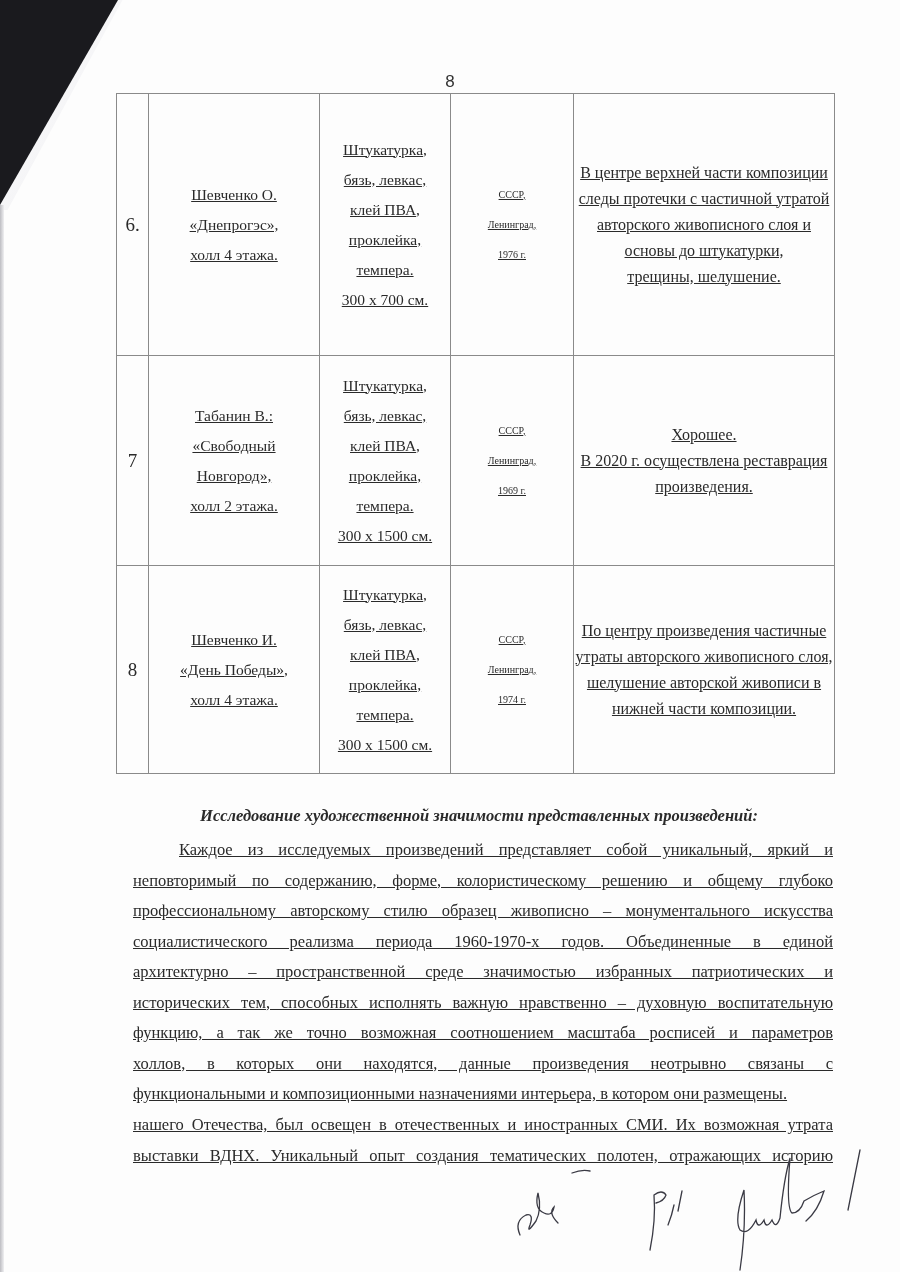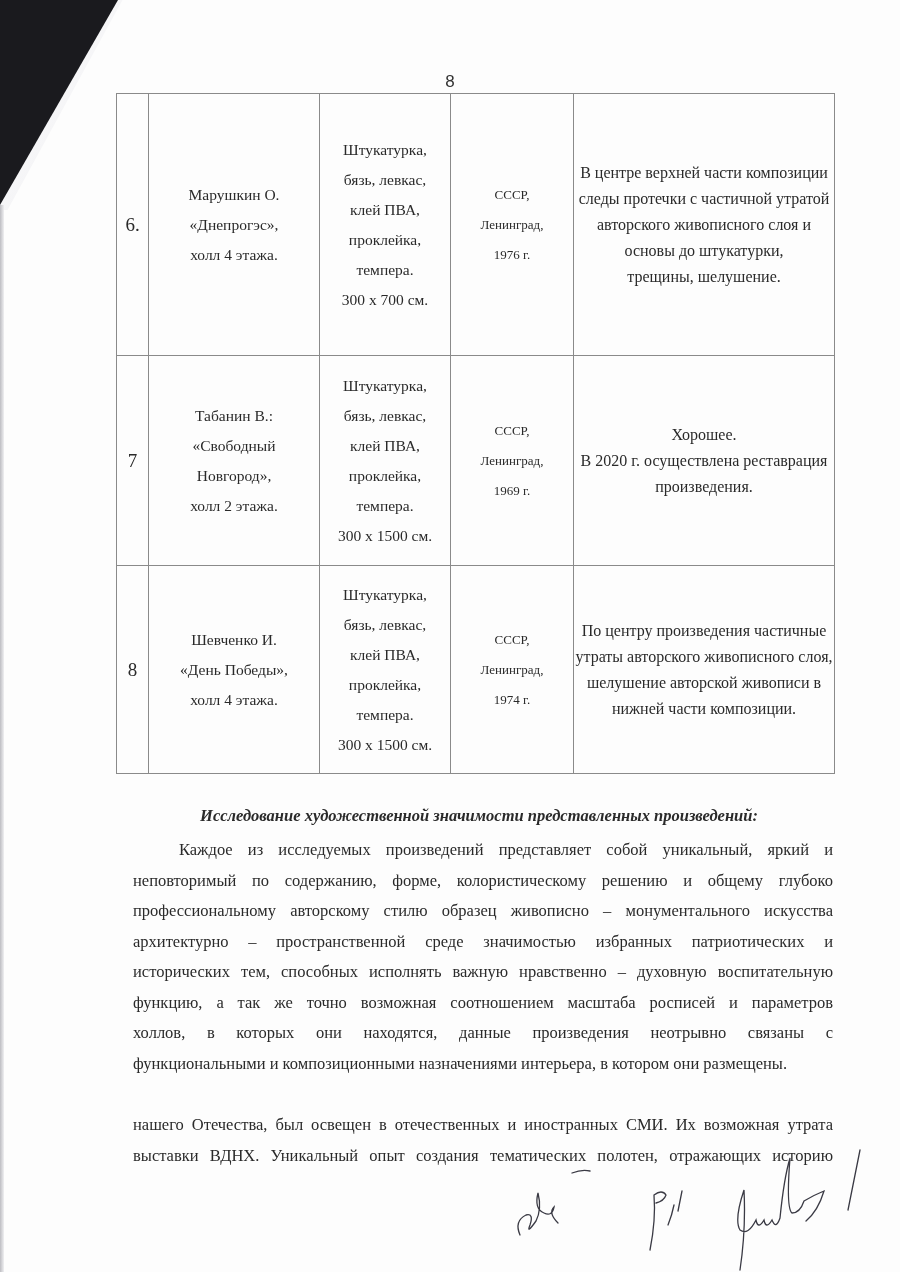--- a/index.html
+++ b/index.html
@@ -12,49 +12,49 @@
     clip-path:polygon(0 0, 98% 0, 6% 100%, 0 100%); }
   .left-edge { position:absolute; left:0; top:205px; width:4px; height:1067px;
     background:linear-gradient(to right,#bdbdc2,#f0f0f2); }
   .page-number { position:absolute; left:0; width:900px; top:72px; text-align:center;
     font-family:"Liberation Sans", sans-serif; font-size:17px; color:#333; }
   table.inv { position:absolute; left:116px; top:93px; border-collapse:collapse; table-layout:fixed; }
   table.inv td { border:1.3px solid #8a8a8a; text-align:center; vertical-align:middle; padding:0; }
   .c-num { width:31px; font-size:19px; }
   .c-title { width:170px; font-size:15.5px; line-height:30px; }
   .c-mat { width:130px; font-size:15.5px; line-height:30px; }
-  .c-place { width:122px; font-size:13px; line-height:30px; }
+  .c-place { width:122px; font-size:10px; line-height:30px; }
   .c-state { width:260px; font-size:16px; line-height:26px; }
   tr.r1 td { height:261px; }
   tr.r2 td { height:209px; }
   tr.r3 td { height:207px; }
-  .line { display:block; white-space:nowrap; }
+  .line { display:block; white-space:nowrap;text-decoration:underline; }
   .section-heading { position:absolute; left:0; width:958px; top:806px; text-align:center;
     font-style:italic; font-weight:bold; font-size:16.5px; }
   .para { position:absolute; left:133px; width:700px; font-size:16.5px; line-height:30.5px; }
-  .para .ln { display:block; text-align:justify; text-align-last:justify; height:30.5px; white-space:nowrap; }
+  .para .ln { display:block; text-align:justify; text-align-last:justify; height:30.5px; white-space:nowrap;text-decoration:underline; }
   .para .ln.last { text-align-last:left; }
   .para .ln.first { text-indent:46px; }
   .sig { position:absolute; top:1140px; left:500px; width:380px; height:132px; }
 </style>
 </head>
 <body>
 
 <div class="corner-fold"></div>
 <div class="corner-dark"></div>
 <div class="left-edge"></div>
 
 <div class="page-number">8</div>
 
 <table class="inv">
   <tbody>
       <tr class="r1">
     <td class="c-num">6.</td>
     <td class="c-title">
-      <span class="line">Марушкин О.</span>
+      <span class="line">Шевченко О.</span>
       <span class="line">«Днепрогэс»,</span>
       <span class="line">холл 4 этажа.</span>
     </td>
     <td class="c-mat">
       <span class="line">Штукатурка,</span>
       <span class="line">бязь, левкас,</span>
       <span class="line">клей ПВА,</span>
       <span class="line">проклейка,</span>
       <span class="line">темпера.</span>
       <span class="line">300 х 700 см.</span>
@@ -128,20 +128,21 @@
   </tr>
 </tbody>
   </table>
 
 <div class="section-heading">Исследование художественной значимости представленных произведений:</div>
 
 <div class="para" style="top:835px;">
   <span class="ln first">Каждое из исследуемых произведений представляет собой уникальный, яркий и</span>
   <span class="ln">неповторимый по содержанию, форме, колористическому решению и общему глубоко</span>
   <span class="ln">профессиональному авторскому стилю образец живописно – монументального искусства</span>
+  <span class="ln">социалистического реализма периода 1960-1970-х годов. Объединенные в единой</span>
   <span class="ln">архитектурно – пространственной среде значимостью избранных патриотических и</span>
   <span class="ln">исторических тем, способных исполнять важную нравственно – духовную воспитательную</span>
   <span class="ln">функцию, а так же точно возможная соотношением масштаба росписей и параметров</span>
   <span class="ln">холлов, в которых они находятся, данные произведения неотрывно связаны с</span>
   <span class="ln last">функциональными и композиционными назначениями интерьера, в котором они размещены.</span>
 </div>
 
 <div class="para" style="top:1110px;">
   <span class="ln">нашего Отечества, был освещен в отечественных и иностранных СМИ. Их возможная утрата</span>
   <span class="ln">выставки ВДНХ. Уникальный опыт создания тематических полотен, отражающих историю</span>

